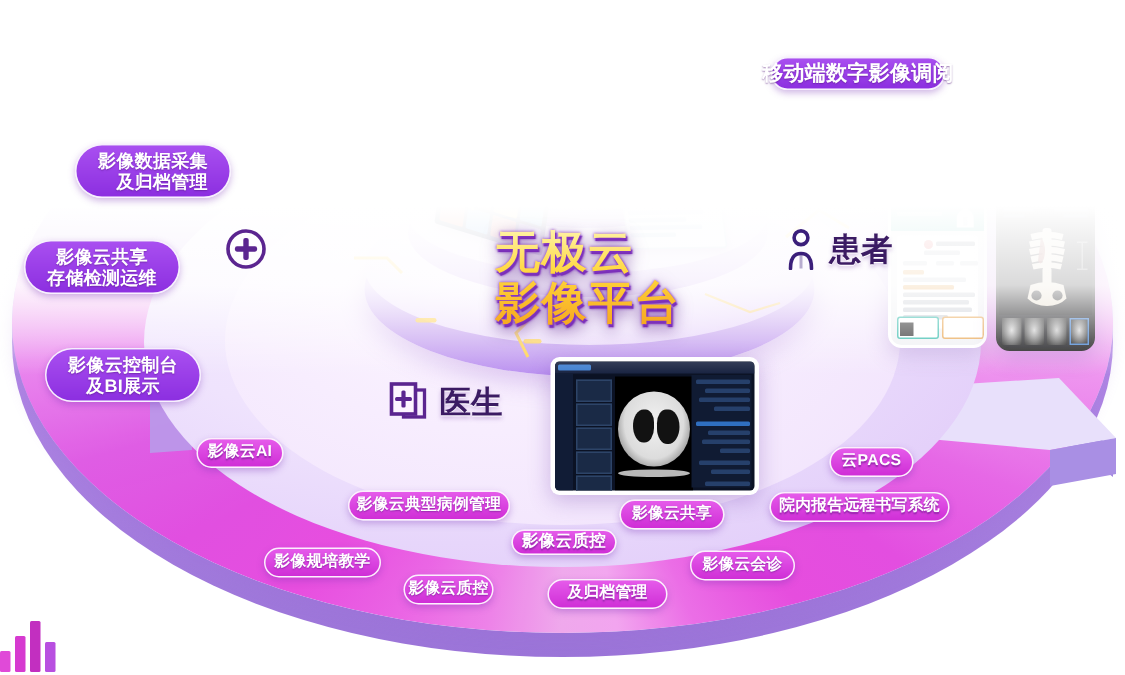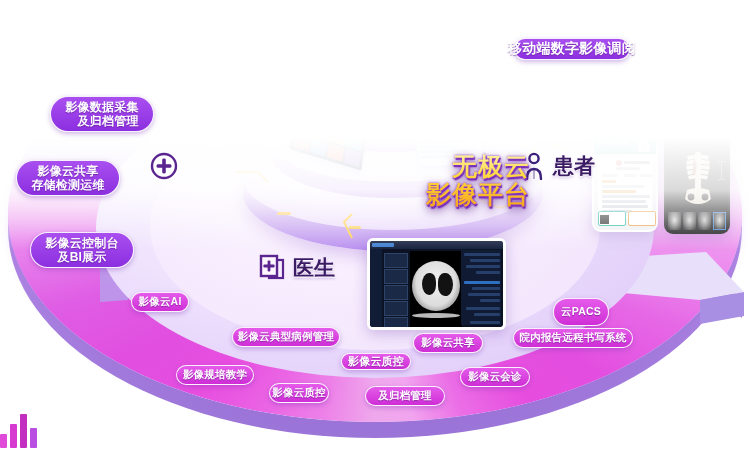--- a/index.html
+++ b/index.html
@@ -161,22 +161,22 @@
     box-shadow:0 2px 5px rgba(120,50,180,.35);}
   .pill-purple{background:linear-gradient(180deg,#a94ff0 0%,#8c2fe0 100%);}
   .pill-magenta{background:linear-gradient(180deg,#e55bea 0%,#cf2ed6 100%);}
   .pill-2{line-height:1.18;}
 
   .role{position:absolute;display:flex;align-items:center;gap:7px;}
   .role .rtxt{font-size:21px;font-weight:700;color:#3b1b63;
     text-shadow:0 1px 0 #fff,0 2px 3px rgba(120,70,170,.35);}
 
   
-  #title{position:absolute;left:330px;top:152px;width:200px;text-align:right;
-    font-size:25px;font-weight:700;line-height:1.12;letter-spacing:1px;
+  #title{position:absolute;left:330px;top:152px;width:200px;text-align:left;
+    font-size:30px;font-weight:700;line-height:1.12;letter-spacing:1px;
     color:#ffd93b;
     background:linear-gradient(180deg,#fff3a8 0%,#ffd63c 45%,#f6a51e 100%);
     -webkit-background-clip:text;background-clip:text;-webkit-text-fill-color:transparent;
     filter:drop-shadow(0 0 1px #8a3bd0) drop-shadow(1px 2px 0 #7a2fb8) drop-shadow(0 3px 5px rgba(90,30,140,.5));}
 
   
   svg.conn{position:absolute;left:0;top:0;width:750px;height:450px;pointer-events:none;}
 </style>
 </head>
 <body>
@@ -494,20 +494,20 @@
   </div>
   <div class="pill pill-magenta" style="left:413px;top:333px;width:70px;height:20px;font-size:10.5px;">
     <span>影像云共享</span>
   </div>
   <div class="pill pill-magenta" style="left:365px;top:386px;width:80px;height:20px;font-size:10.5px;">
     <span>及归档管理</span>
   </div>
   <div class="pill pill-magenta" style="left:460px;top:367px;width:70px;height:20px;font-size:10.5px;">
     <span>影像云会诊</span>
   </div>
-  <div class="pill pill-magenta" style="left:553px;top:298px;width:56px;height:28px;font-size:10.5px;">
+  <div class="pill pill-magenta" style="left:553px;top:298px;width:56px;height:20px;font-size:10.5px;">
     <span>云PACS</span>
   </div>
   <div class="pill pill-magenta" style="left:513px;top:328px;width:120px;height:20px;font-size:10.5px;">
     <span>院内报告远程书写系统</span>
   </div>
 
 </div>
 
 </body></html>

